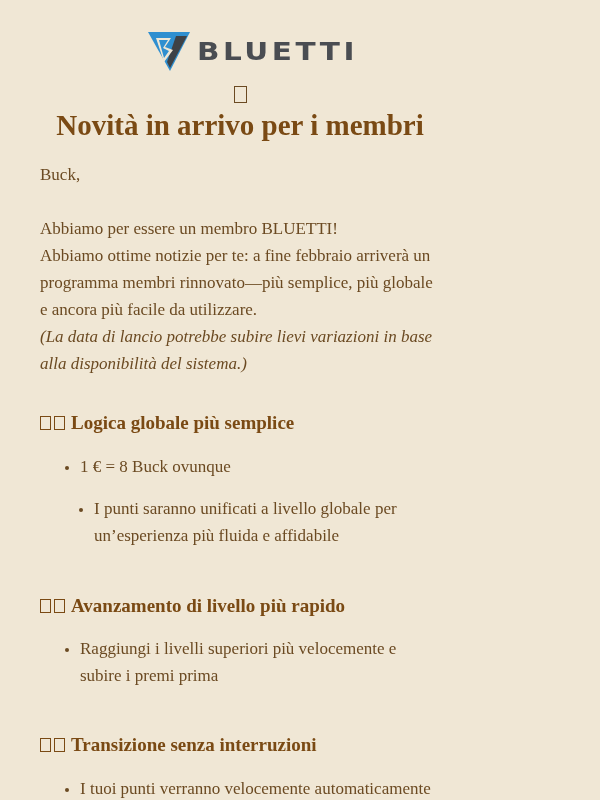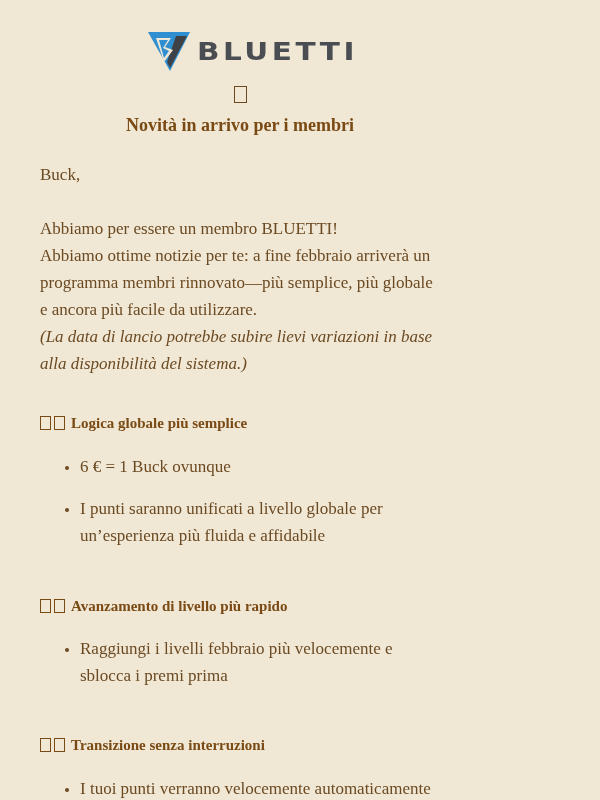--- a/index.html
+++ b/index.html
@@ -41,41 +41,41 @@
   .emoji-box {
     display: block;
     width: 13px;
     height: 17px;
     border: 1px solid #6b4a22;
     margin: 10px auto 0;
     box-sizing: border-box;
   }
   .title {
     text-align: center;
-    font-size: 18px;
+    font-size: 29px;
     font-weight: bold;
     color: #7a4a14;
     margin: 7px 0 0;
     line-height: 30px;
   }
   .greeting {
     font-size: 17px;
     line-height: 27px;
     margin: 21px 0 0;
   }
   .para {
     font-size: 17px;
     line-height: 27px;
     margin: 27px 0 0;
   }
   .para .note {
     font-style: italic;
   }
   .section-title {
-    font-size: 15px;
+    font-size: 19px;
     font-weight: bold;
     color: #7a4a14;
     margin: 0;
     line-height: 26px;
     display: flex;
     align-items: center;
   }
   .boxes {
     display: inline-flex;
     gap: 3px;
@@ -92,21 +92,21 @@
     list-style: disc;
     margin: 0;
     padding-left: 40px;
     font-size: 17px;
     line-height: 27px;
   }
   ul.bullets li { margin: 0; }
   ul.bullets li::marker { font-size: 13px; }
   .s1 { margin-top: 33px; }
   .s1-list { margin-top: 17px !important; }
-  .s1-list li + li { margin-top: 15px; }
+  .s1-list li + li { margin-top: 15px; margin-left: 14px; }
   .s2 { margin-top: 44px; align-items: center; }
   .s2-list { margin-top: 16px !important; }
   .s3 { margin-top: 43px; text-align: center; }
   .s3-list { margin-top: 17px !important; }
 </style>
 </head>
 <body>
 
 <div class="page">
 
@@ -133,33 +133,33 @@
   </p>
 
   <h2 class="section-title s1">
     <span class="boxes">
         <span></span>
         <span></span>
       </span>
     <span>Logica globale più semplice</span>
   </h2>
   <ul class="bullets s1-list">
-    <li>6 € = 1 Buck ovunque</li>
+    <li>1 € = 8 Buck ovunque</li>
     <li>I punti saranno unificati a livello globale per un’esperienza più fluida e affidabile</li>
   </ul>
 
   <h2 class="section-title s2">
     <span class="boxes">
         <span></span>
         <span></span>
       </span>
     <span>Avanzamento di livello più rapido</span>
   </h2>
   <ul class="bullets s2-list">
-    <li>Raggiungi i livelli febbraio più velocemente e sblocca i premi prima</li>
+    <li>Raggiungi i livelli superiori più velocemente e subire i premi prima</li>
   </ul>
 
   <h2 class="section-title s3">
     <span class="boxes">
         <span></span>
         <span></span>
       </span>
     <span>Transizione senza interruzioni</span>
   </h2>
   <ul class="bullets s3-list">

